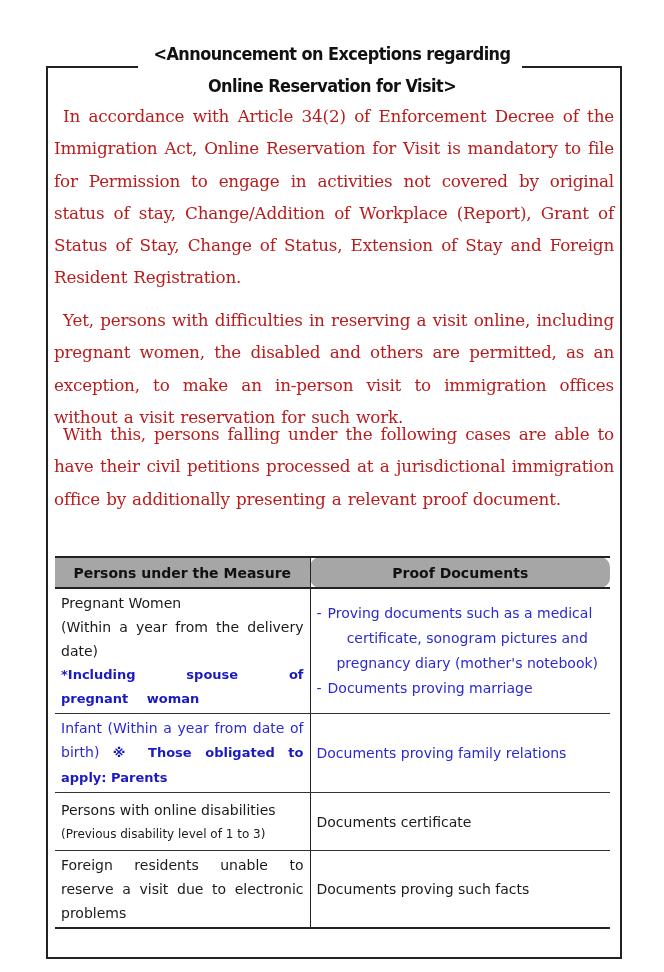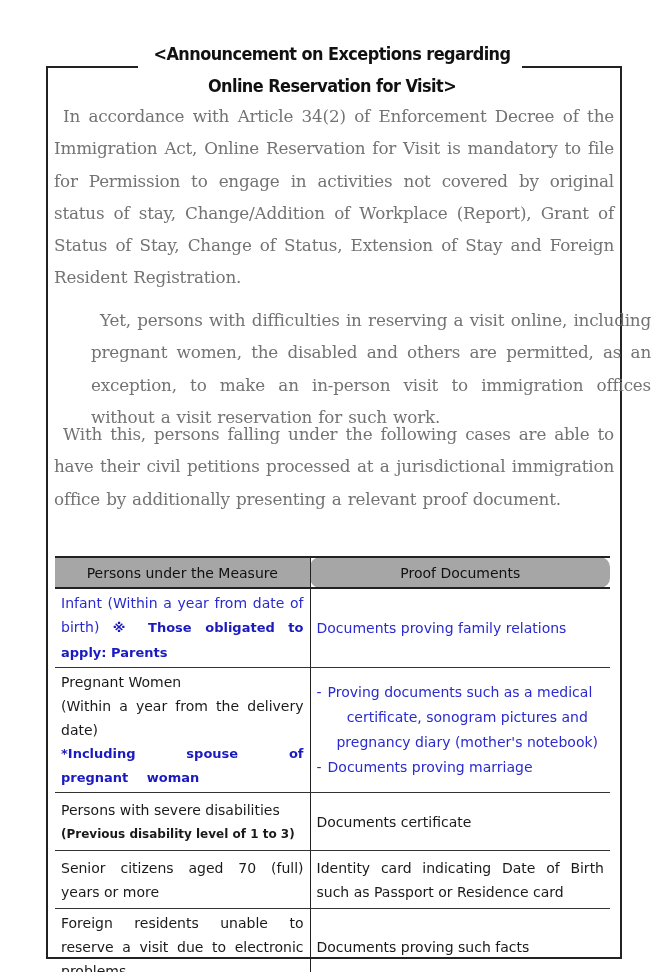--- a/index.html
+++ b/index.html
@@ -13,51 +13,51 @@
   .title.l2 { top:76px; }
   .frame-top-left { position:absolute; left:46px; top:66px; width:92px; height:2px; background:#222; }
   .frame-top-right { position:absolute; left:522px; top:66px; width:100px; height:2px; background:#222; }
   .frame-left { position:absolute; left:46px; top:66px; width:2px; height:893px; background:#222; }
   .frame-right { position:absolute; left:620px; top:66px; width:2px; height:893px; background:#222; }
   .frame-bottom { position:absolute; left:46px; top:957px; width:576px; height:2px; background:#222; }
 
   .para {
     position:absolute; left:54px; width:560px;
     font-family:"DejaVu Serif", serif; font-size:16.8px; line-height:32.3px;
-    color:#737373; text-align:justify; text-align-last:left;
+    color:#b91c1c; text-align:justify; text-align-last:left;
     word-spacing:1px; letter-spacing:-0.2px;
   }
   .para .ind { padding-left:9px; }
   .p1 { top:100px; }
-  .p2 { top:304px;margin-left:37px; }
+  .p2 { top:304px; }
   .p3 { top:418px; }
 
   table.measures {
     position:absolute; left:55px; top:556px; width:555px;
     border-collapse:collapse; table-layout:fixed;
     font-family:"DejaVu Sans", sans-serif; font-size:14px; color:#1a1a1a;
   }
   table.measures col.c1 { width:255px; }
   table.measures col.c2 { width:300px; }
   table.measures th {
-    background:#a6a6a6; font-weight:normal; height:29px; padding:0;
+    background:#a6a6a6; font-weight:bold; height:29px; padding:0;
     border-top:2px solid #222; border-bottom:2px solid #222;
     border-right:1px solid #222; font-size:14px; color:#111;
   }
   table.measures th:last-child { border-right:none;border-radius:10px; }
   table.measures td {
     vertical-align:middle; padding:2px 6px 2px 6px;
     border-bottom:1.5px solid #333; border-right:1.5px solid #222;
     line-height:24px; text-align:justify; text-align-last:left;
   }
   table.measures td:last-child { border-right:none; }
   table.measures tr.last td { border-bottom:2px solid #222; }
   .blue { color:#2a2ad0; }
   .blue-bold { color:#1a1ac0; font-weight:bold; font-size:13px; }
-  .small { font-size:12px;font-weight:bold; }
+  .small { font-size:12px; }
   .proof-list { margin:0; padding:0; list-style:none; }
   .proof-list li { line-height:25px; }
   .proof-list li.indent { padding-left:14px; text-align:center; text-align-last:center; }
   .dash { margin-right:6px; }
 </style>
 </head>
 <body>
 
 <div class="title l1">&lt;Announcement on Exceptions regarding</div>
 <div class="title l2">Online Reservation for Visit&gt;</div>
@@ -77,52 +77,48 @@
       <col class="c1">
       <col class="c2">
     </colgroup>
   <thead>
     <tr>
       <th>Persons under the Measure</th>
       <th>Proof Documents</th>
     </tr>
   </thead>
   <tbody>
-    <tr style="height:68px;">
-      <td class="blue">
-        <span>Infant (Within a year from date of birth)</span>
-        <span class="blue-bold">※</span>
-        <span class="blue-bold">Those obligated to apply: Parents</span>
-      </td>
-      <td class="blue">Documents proving family relations</td>
-    </tr>
     <tr style="height:116px;">
       <td>
         <div>Pregnant Women</div>
         <div>(Within a year from the delivery date)</div>
         <div class="blue-bold" style="word-spacing:14px;">*Including spouse of pregnant woman</div>
       </td>
       <td class="blue">
         <ul class="proof-list">
           <li><span class="dash">-</span><span>Proving documents such as a medical</span></li>
           <li class="indent">certificate, sonogram pictures and</li>
           <li class="indent">pregnancy diary (mother's notebook)</li>
           <li><span class="dash">-</span><span>Documents proving marriage</span></li>
         </ul>
       </td>
     </tr>
+    <tr style="height:68px;">
+      <td class="blue">
+        <span>Infant (Within a year from date of birth)</span>
+        <span class="blue-bold">※</span>
+        <span class="blue-bold">Those obligated to apply: Parents</span>
+      </td>
+      <td class="blue">Documents proving family relations</td>
+    </tr>
     <tr style="height:58px;">
       <td>
-        <div>Persons with severe disabilities</div>
+        <div>Persons with online disabilities</div>
         <div class="small">(Previous disability level of 1 to 3)</div>
       </td>
       <td>Documents certificate</td>
-    </tr>
-    <tr style="height:58px;">
-      <td>Senior citizens aged 70 (full) years or more</td>
-      <td>Identity card indicating Date of Birth such as Passport or Residence card</td>
     </tr>
     <tr class="last" style="height:70px;">
       <td>Foreign residents unable to reserve a visit due to electronic problems</td>
       <td>Documents proving such facts</td>
     </tr>
   </tbody>
 </table>
 
 </body></html>

